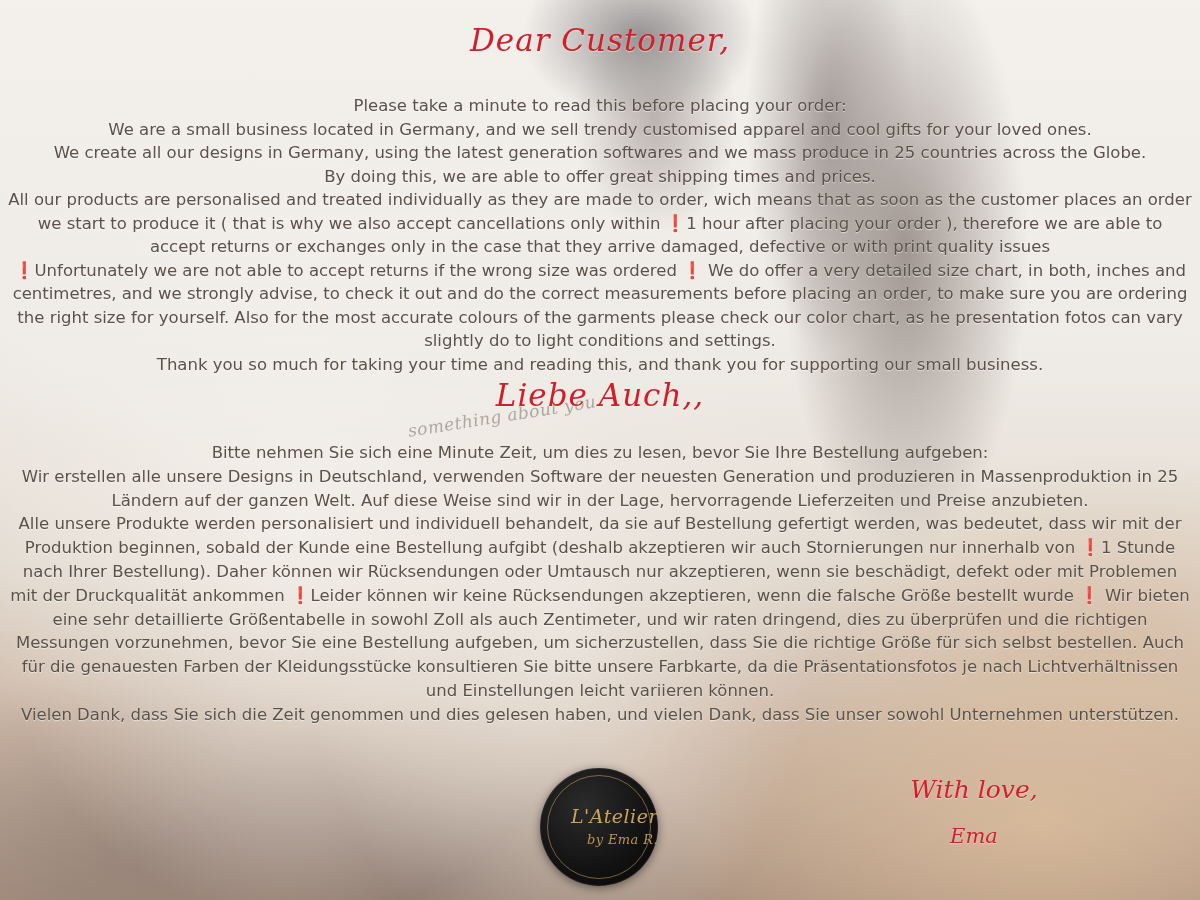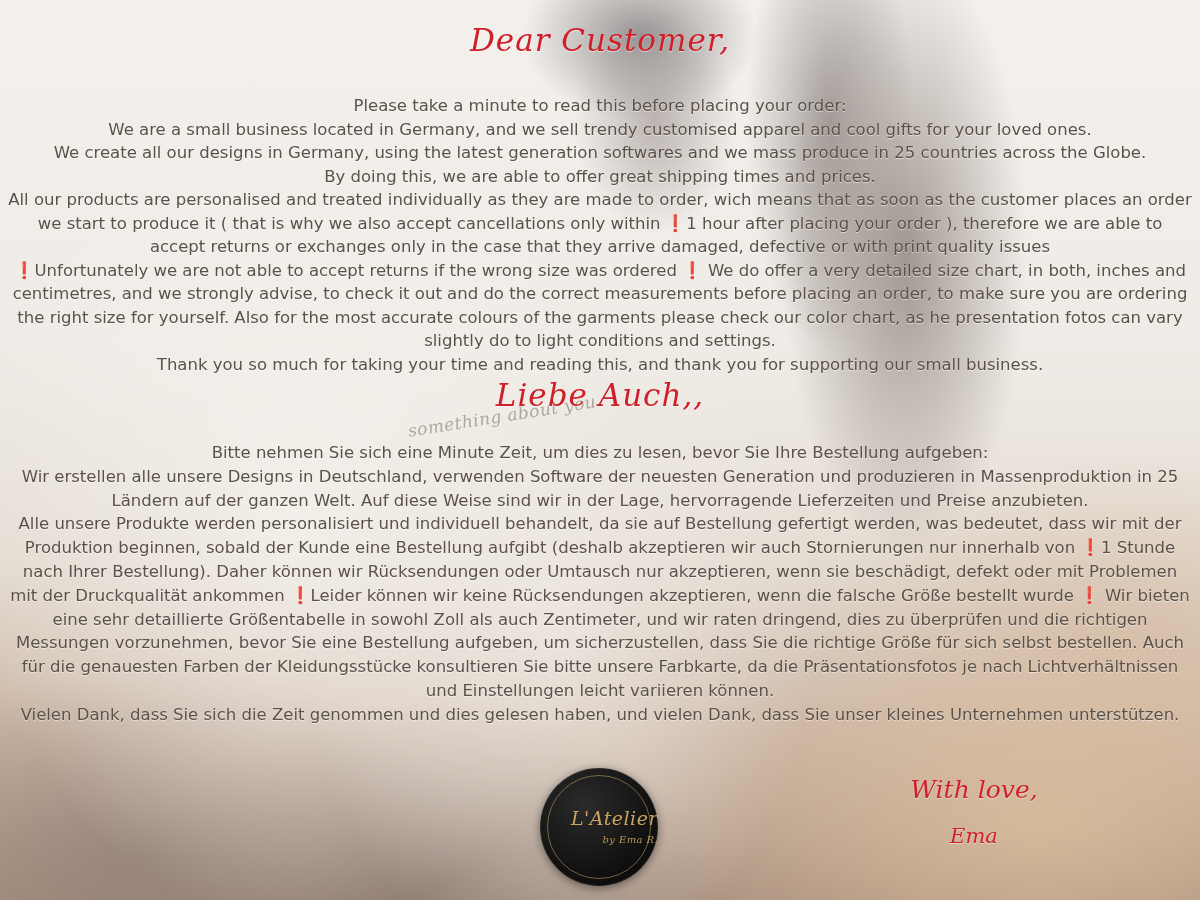--- a/index.html
+++ b/index.html
@@ -140,21 +140,21 @@
     font-style: italic;
     font-size: 19px;
     color: #caa45f;
     letter-spacing: 0.5px;
     line-height: 1;
     z-index: 2;
   }
   .logo-sub {
     font-family: "DejaVu Serif", serif;
     font-style: italic;
-    font-size: 10px;
+    font-size: 13px;
     color: #b9944f;
     margin-top: 6px;
     letter-spacing: 0.4px;
     z-index: 2;
   }
 </style>
 </head>
 <body>
 
 <div class="page">
@@ -174,21 +174,21 @@
         <div>All our products are personalised and treated individually as they are made to order, wich means that as soon as the customer places an order we start to produce it ( that is why we also accept cancellations only within <span class="excl">❗</span>1 hour after placing your order ), therefore we are able to accept returns or exchanges only in the case that they arrive damaged, defective or with print quality issues</div>
         <div><span class="excl">❗</span>Unfortunately we are not able to accept returns if the wrong size was ordered <span class="excl">❗</span> We do offer a very detailed size chart, in both, inches and centimetres, and we strongly advise, to check it out and do the correct measurements before placing an order, to make sure you are ordering the right size for yourself. Also for the most accurate colours of the garments please check our color chart, as he presentation fotos can vary slightly do to light conditions and settings.</div>
         <div>Thank you so much for taking your time and reading this, and thank you for supporting our small business.</div>
       </div>
 
     <div class="heading" id="heading-de">Liebe Auch,,</div>
     <div class="para" id="para-de">
         <div>Bitte nehmen Sie sich eine Minute Zeit, um dies zu lesen, bevor Sie Ihre Bestellung aufgeben:</div>
         <div>Wir erstellen alle unsere Designs in Deutschland, verwenden Software der neuesten Generation und produzieren in Massenproduktion in 25 Ländern auf der ganzen Welt. Auf diese Weise sind wir in der Lage, hervorragende Lieferzeiten und Preise anzubieten.</div>
         <div>Alle unsere Produkte werden personalisiert und individuell behandelt, da sie auf Bestellung gefertigt werden, was bedeutet, dass wir mit der Produktion beginnen, sobald der Kunde eine Bestellung aufgibt (deshalb akzeptieren wir auch Stornierungen nur innerhalb von <span class="excl">❗</span>1 Stunde nach Ihrer Bestellung). Daher können wir Rücksendungen oder Umtausch nur akzeptieren, wenn sie beschädigt, defekt oder mit Problemen mit der Druckqualität ankommen <span class="excl">❗</span>Leider können wir keine Rücksendungen akzeptieren, wenn die falsche Größe bestellt wurde <span class="excl">❗</span> Wir bieten eine sehr detaillierte Größentabelle in sowohl Zoll als auch Zentimeter, und wir raten dringend, dies zu überprüfen und die richtigen Messungen vorzunehmen, bevor Sie eine Bestellung aufgeben, um sicherzustellen, dass Sie die richtige Größe für sich selbst bestellen. Auch für die genauesten Farben der Kleidungsstücke konsultieren Sie bitte unsere Farbkarte, da die Präsentationsfotos je nach Lichtverhältnissen und Einstellungen leicht variieren können.</div>
-        <div>Vielen Dank, dass Sie sich die Zeit genommen und dies gelesen haben, und vielen Dank, dass Sie unser kleines Unternehmen unterstützen.</div>
+        <div>Vielen Dank, dass Sie sich die Zeit genommen und dies gelesen haben, und vielen Dank, dass Sie unser sowohl Unternehmen unterstützen.</div>
       </div>
 
     <div class="signature">
       <div class="sig-line1">With love,</div>
       <div class="sig-line2">Ema</div>
     </div>
 
     <div class="logo">
       <div class="logo-ring"></div>
       <div class="logo-main">L'Atelier</div>

